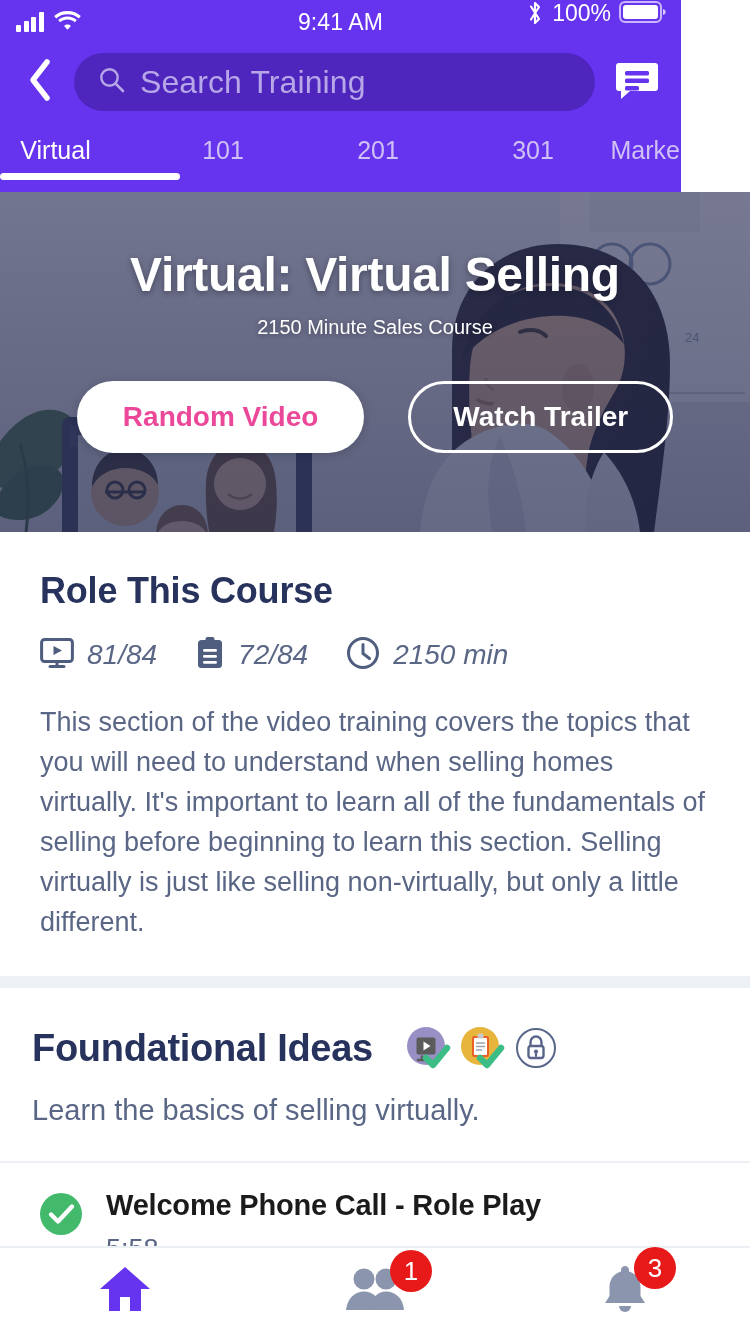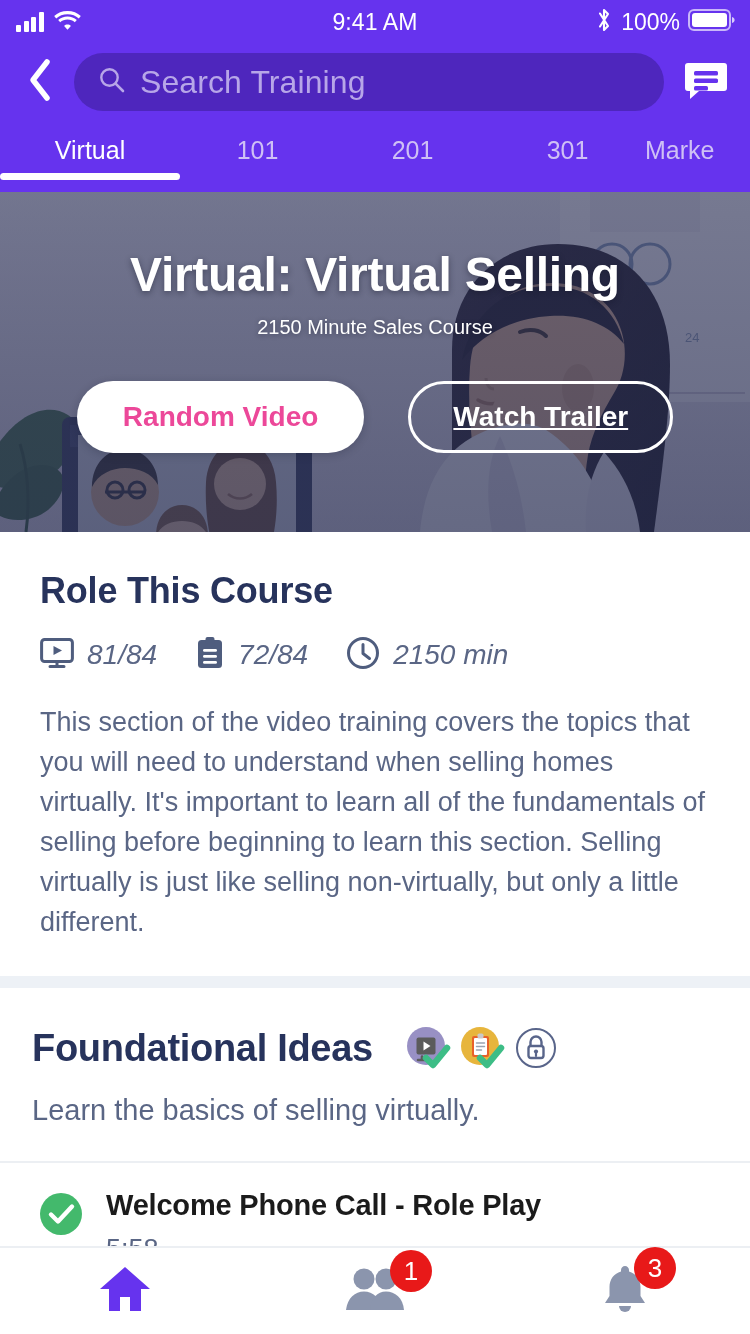--- a/index.html
+++ b/index.html
@@ -4,29 +4,29 @@
 <style>
   * { margin:0; padding:0; box-sizing:border-box; }
   html, body {
     width:750px; height:1334px;
     font-family:"Liberation Sans", sans-serif;
     background:#ffffff; overflow:hidden;
   }
   #app { position:relative; width:750px; height:1334px; background:#fff; }
 
   
-  .header { background:#6633ee; width:750px; height:192px; position:relative; }
+  .header { background:#6633ee; width:681px; height:192px; position:relative; }
 
   .statusbar {
     height:44px; display:flex; align-items:center;
     padding:0 16px; color:#fff; position:relative;
   }
   .sb-left { display:flex; align-items:center; gap:10px; }
   .sb-right { position:absolute; right:14px; top:0; height:44px;
-              display:flex; align-items:center; gap:8px; }
+              display:flex; gap:8px; }
   .sb-time {
     position:absolute; left:0; right:0; top:0; height:44px;
     display:flex; align-items:center; justify-content:center;
     font-size:23px; letter-spacing:0.1px;
   }
   .sb-pct { font-size:23px; }
 
   .signal { display:flex; align-items:flex-end; gap:2.5px; height:20px; }
   .signal i { display:block; width:5px; background:#fff; border-radius:1px; }
   .signal i:nth-child(1){height:7px;}
@@ -89,21 +89,21 @@
     text-shadow:0 1px 5px rgba(20,22,40,0.45);
   }
   .hero-btns { margin-top:42px; display:flex; gap:44px; align-items:center; }
   .btn-solid {
     background:#fff; color:#ec4899; font-size:28px; font-weight:bold;
     border-radius:40px; padding:22px 46px; line-height:1;
     box-shadow:0 2px 8px rgba(20,22,40,0.22);
   }
   .btn-outline {
     border:3px solid #fff; color:#fff; font-size:28px; font-weight:bold;
-    border-radius:40px; padding:19px 42px; line-height:1; background:transparent;text-decoration:underline;
+    border-radius:40px; padding:19px 42px; line-height:1; background:transparent;
   }
 
   
   .about { padding:38px 40px 34px 40px; background:#fff; }
   .about-title {
     font-size:36px; font-weight:bold; color:#27335c; letter-spacing:-0.2px;
   }
   .stats { display:flex; align-items:center; gap:38px; margin-top:24px; }
   .stat { display:flex; align-items:center; gap:13px; }
   .stat-val { font-size:28px; color:#5a6685;font-style:italic; }

